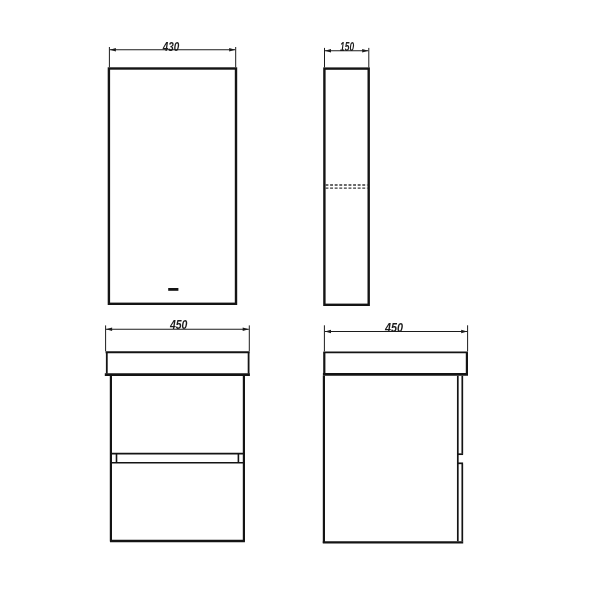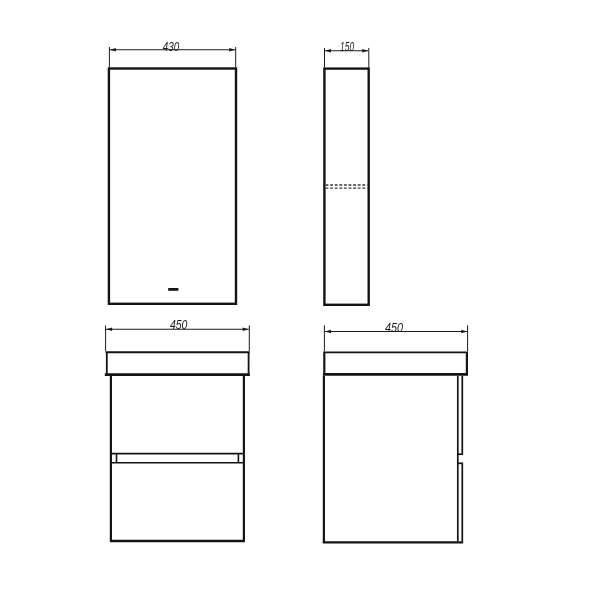--- a/index.html
+++ b/index.html
@@ -1,17 +1,17 @@
 <!DOCTYPE html>
 <html><head>
 <meta charset="utf-8">
 <title>Vanity technical drawing</title>
 <style>
   html,body{margin:0;padding:0;background:#ffffff;}
-  .page{width:600px;height:600px;position:relative;background:#ffffff;}
+  .page{width:600px;height:600px;position:relative;background:#ffffff;font-weight:bold;}
   svg{position:absolute;top:0;left:0;}
   text{font-family:"Liberation Sans",sans-serif;font-style:italic;fill:#1c1c1c;}
 </style>
 </head>
 <body>
 
 <div class="page">
 <svg width="600" height="600" viewBox="0 0 600 600">
 
   <rect x="0" y="0" width="600" height="600" fill="#ffffff"></rect>

